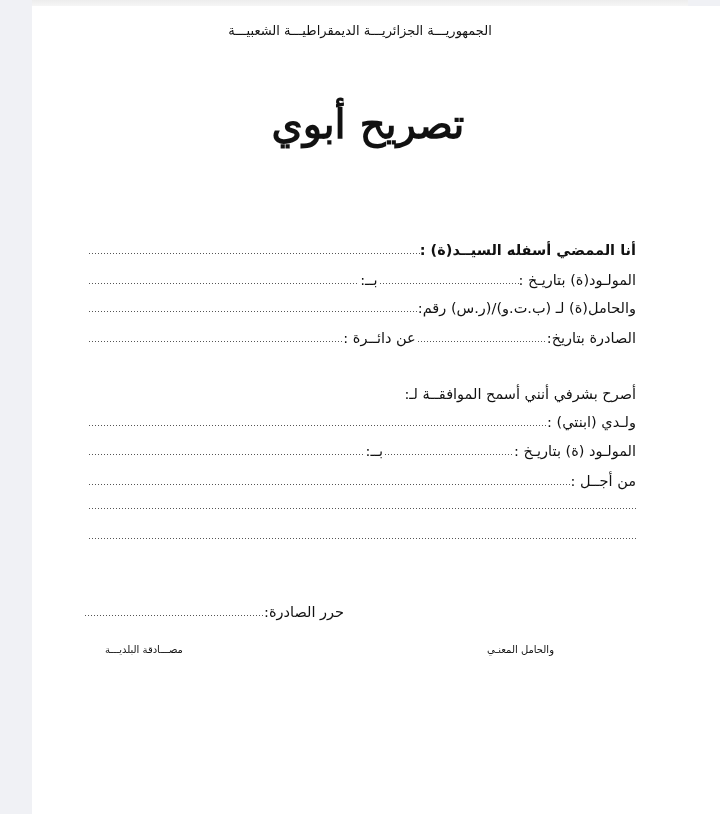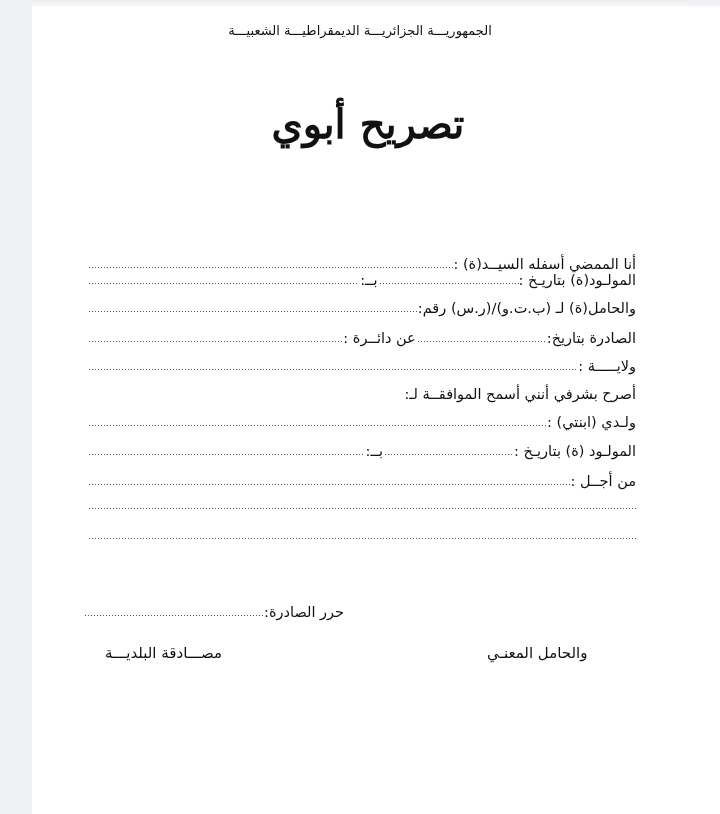--- a/index.html
+++ b/index.html
@@ -41,34 +41,34 @@
     background-size: 3px 3px; background-repeat: repeat-x; background-position: 0 100%;
   }
   .dots.short { flex: 0 0 auto; }
   .sep { white-space: nowrap; padding: 0 1px; }
   .fullline {
     position: absolute; left: 56px; width: 548px; height: 4px;
     background-image: radial-gradient(circle, #555 0.7px, transparent 0.9px);
     background-size: 3px 3px; background-repeat: repeat-x;
   }
   .sig {
-    position: absolute; font-size: 15px; direction: rtl; white-space: nowrap;
+    position: absolute; font-size: 10px; direction: rtl; white-space: nowrap;
   }
 </style>
 </head>
 <body>
 
 <div class="topbar"></div>
 
 <div class="page">
 
   <div class="abs header">الجمهوريـــة الجزائريـــة الديمقراطيـــة الشعبيـــة</div>
   <div class="abs title">تصريح أبوي</div>
 
-  <div class="row" style="top:244px;">
+  <div class="row" style="top:230px;font-weight:bold;">
     <span class="label">أنا الممضي أسفله السيــد(ة) :</span>
     <span class="dots"></span>
   </div>
 
   <div class="row" style="top:260px;">
     <span class="label">المولـود(ة) بتاريـخ :</span>
     <span class="dots short" style="width:140px;"></span>
     <span class="sep">بــ:</span>
     <span class="dots"></span>
   </div>
@@ -78,24 +78,20 @@
     <span class="dots"></span>
   </div>
 
   <div class="row" style="top:318px;">
     <span class="label">الصادرة بتاريخ:</span>
     <span class="dots short" style="width:130px;"></span>
     <span class="sep">عن دائــرة :</span>
     <span class="dots"></span>
   </div>
 
-  <div class="row" style="top:346px;">
-    <span class="label">ولايـــــة :</span>
-    <span class="dots"></span>
-  </div>
 
   <div class="row" style="top:374px;">
     <span class="label">أصرح بشرفي أنني أسمح الموافقــة لـ:</span>
   </div>
 
   <div class="row" style="top:402px;">
     <span class="label">ولـدي (ابنتي) :</span>
     <span class="dots"></span>
   </div>
 

